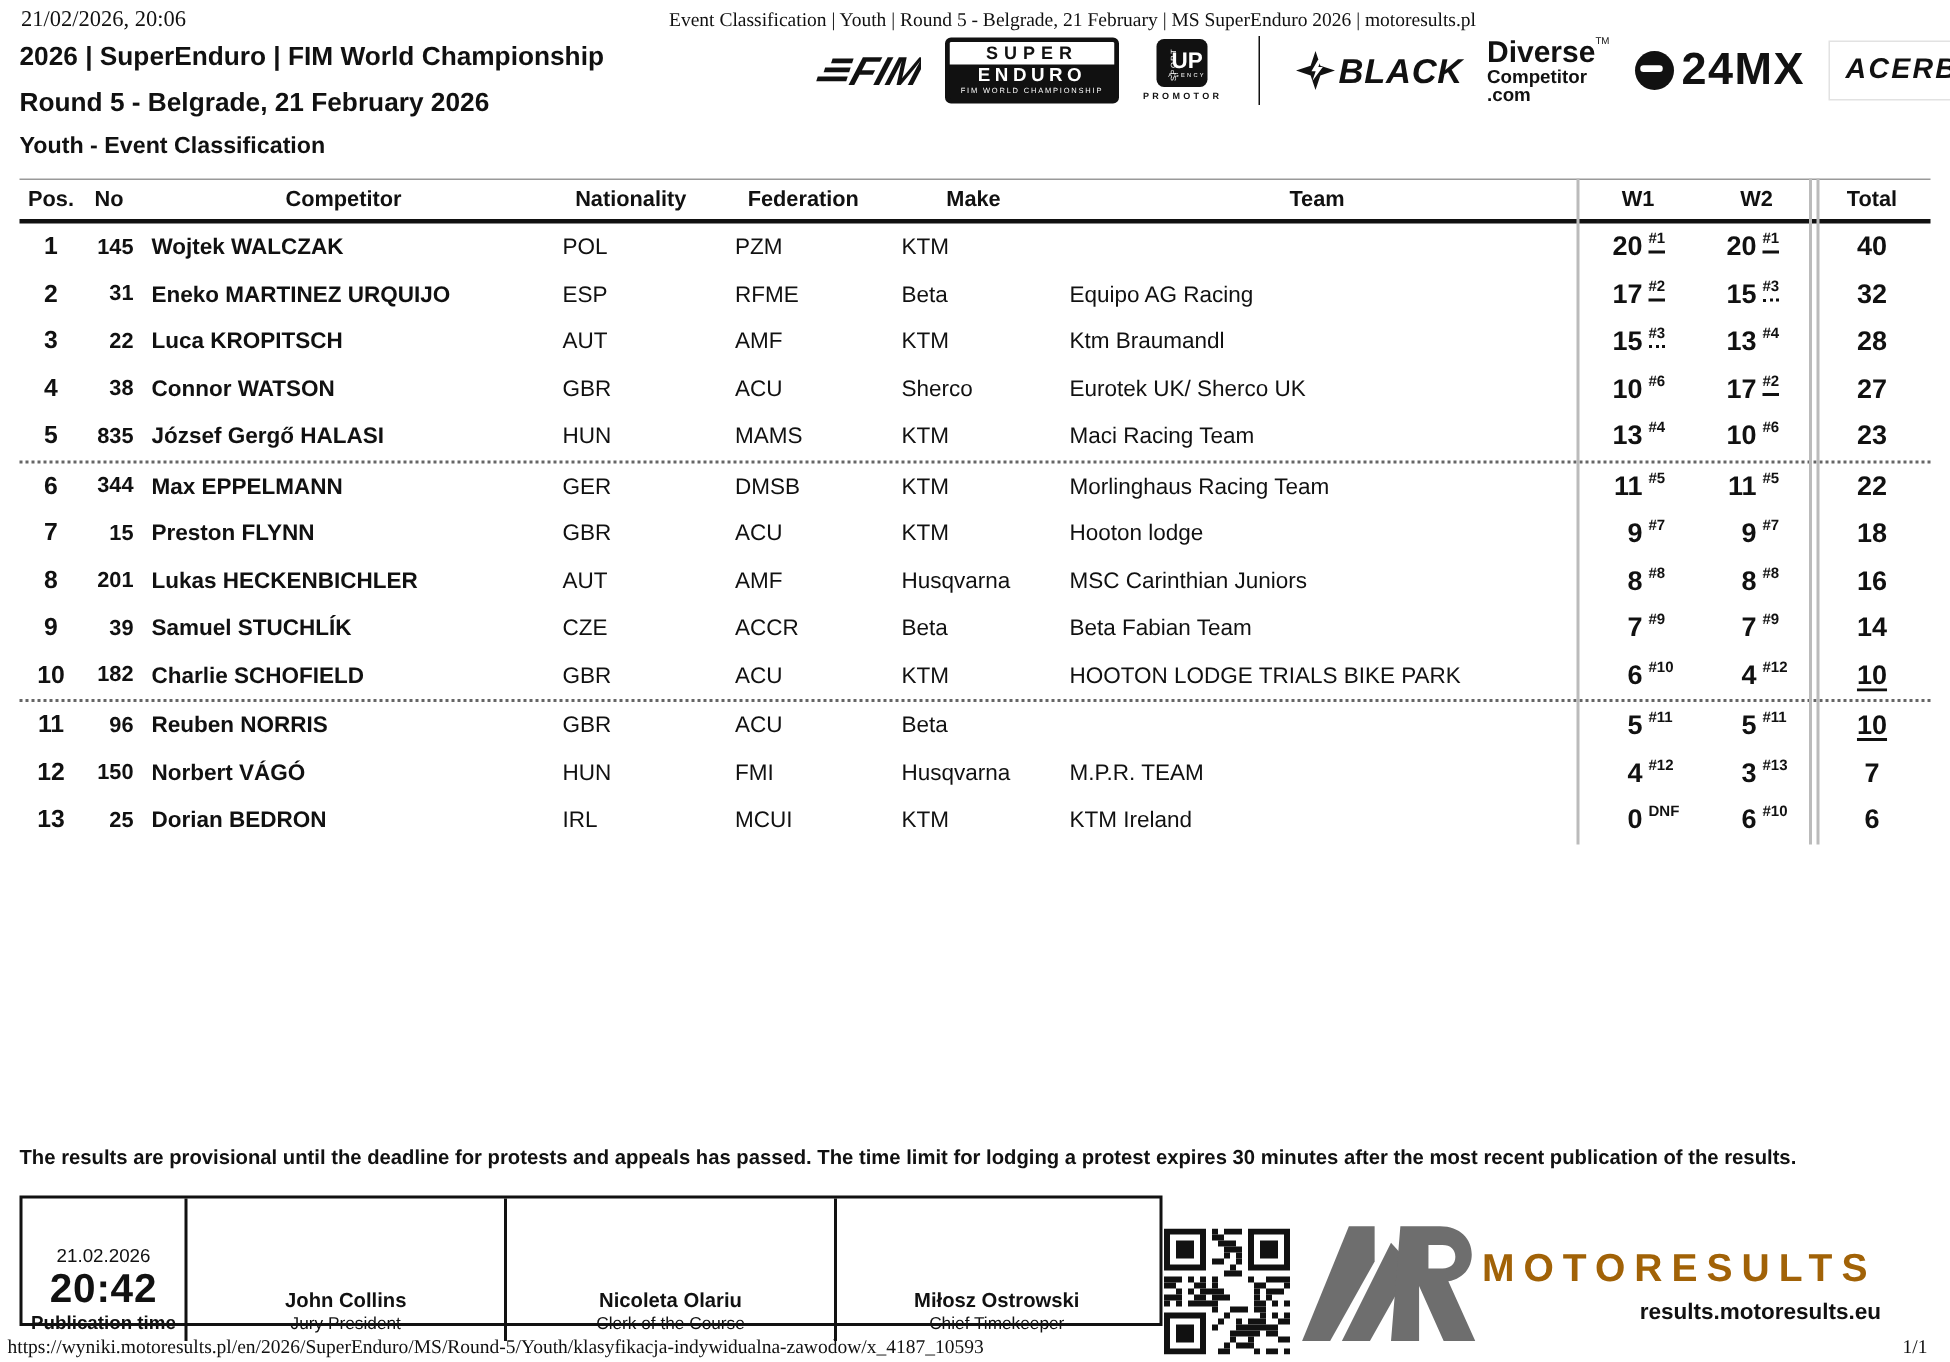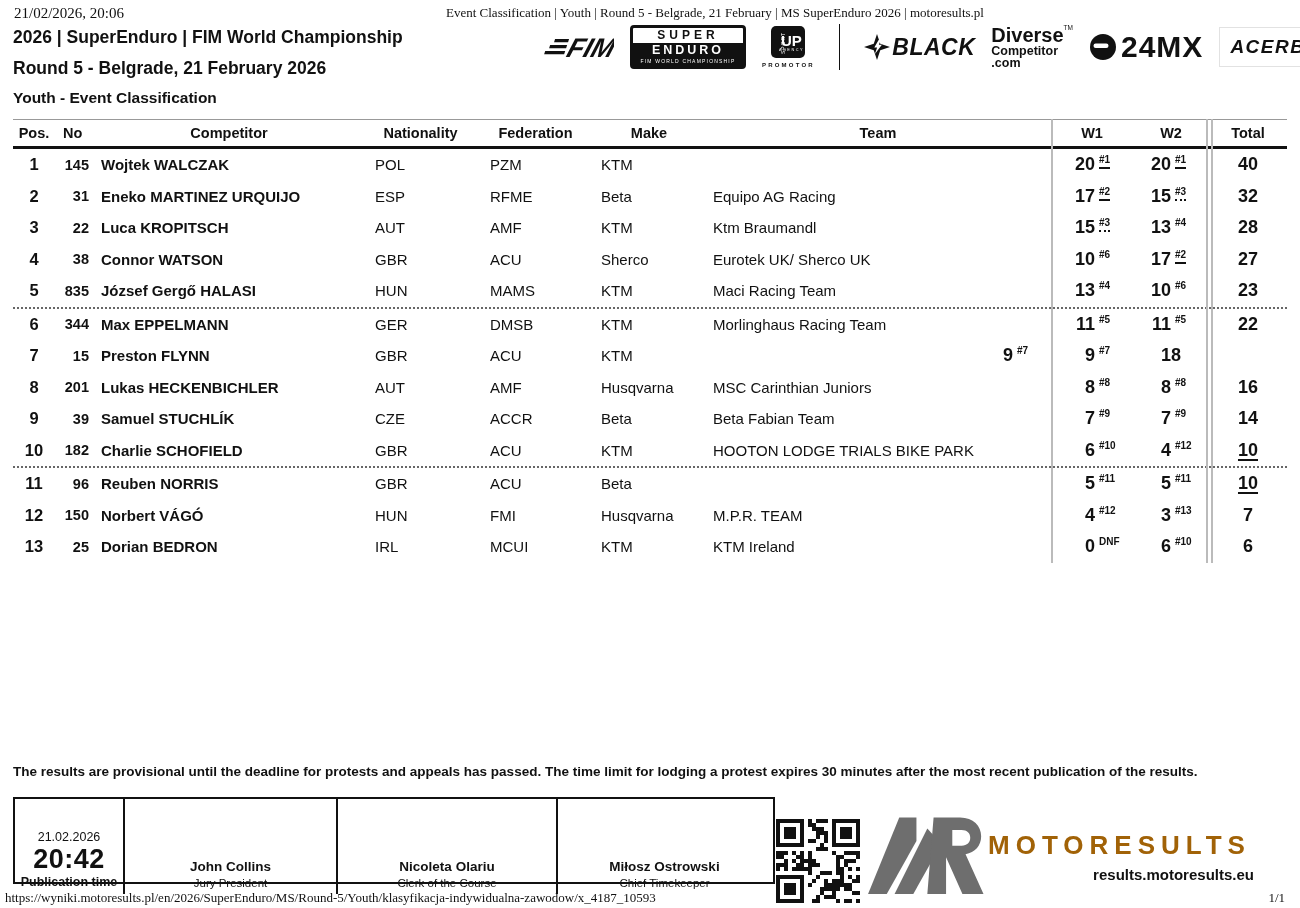--- a/index.html
+++ b/index.html
@@ -307,20 +307,21 @@
           </div>
     <div class="c total">22</div>
   </div>
         <div class="grid trow">
     <div class="c pos">7</div>
     <div class="c no">15</div>
     <div class="c name">Preston FLYNN</div>
     <div class="c nat">GBR</div>
     <div class="c fed">ACU</div>
     <div class="c make">KTM</div>
+    <div class="c team">Hooton lodge</div>
     <div class="c w w1">
             <span class="pts">9</span>
             <span class="refslot">
               <span class="ref ref-none">#7</span>
             </span>
           </div>
     <div class="c w w2">
             <span class="pts">9</span>
             <span class="refslot">
               <span class="ref ref-none">#7</span>

